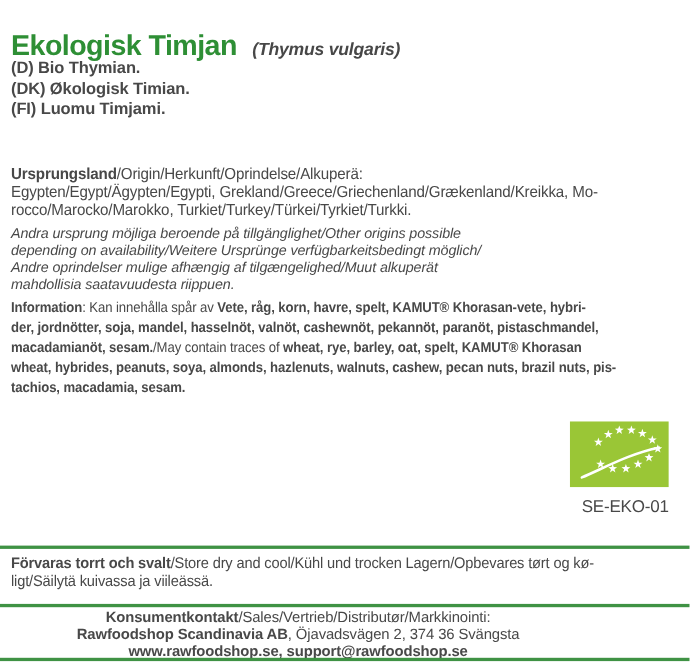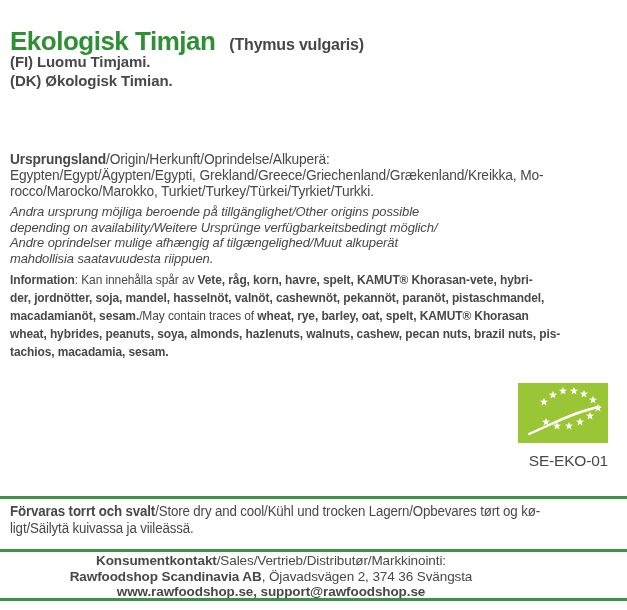--- a/index.html
+++ b/index.html
@@ -9,21 +9,21 @@
     font-family:"Liberation Sans",sans-serif;
     -webkit-font-smoothing:antialiased;
   }
   .b{font-weight:bold;}
   .pre{white-space:pre;}
   .abs{position:absolute;}
   .cond{transform-origin:left top;}
 
   .title-row{left:10px;top:26px;display:flex;align-items:baseline;gap:14px;}
   .title{margin:0;font-size:26px;font-weight:bold;color:#2e8f35;letter-spacing:-0.5px;}
-  .latin{font-size:16px;font-weight:bold;color:#474747;letter-spacing:-0.2px;}
+  .latin{font-size:16px;font-weight:bold;font-style:italic;color:#474747;letter-spacing:-0.2px;}
 
   .translations{left:10px;top:52px;font-size:15px;font-weight:bold;line-height:19px;letter-spacing:-0.1px;}
 
   .origin{left:10px;top:151px;font-size:14.5px;line-height:16px;letter-spacing:-0.15px;width:660px;transform:scaleX(0.95);}
   .note{left:10px;top:204px;font-size:13px;line-height:15.5px;letter-spacing:-0.1px;font-style:italic;}
   .info{left:10px;top:271px;font-size:13px;line-height:18px;letter-spacing:-0.1px;width:700px;transform:scaleX(0.92);}
 
   .logo{left:518px;top:383px;}
   .cert{right:19px;top:451px;text-align:right;font-size:15.5px;line-height:19px;letter-spacing:-0.2px;}
 
@@ -37,22 +37,23 @@
 <body>
 
 <main>
 
   <header class="abs title-row">
     <h1 class="title">Ekologisk Timjan</h1>
     <span class="latin">(Thymus vulgaris)</span>
   </header>
 
   <div class="abs translations">
+    <div>(D) Bio Thymian.</div>
+    <div>(DK) Økologisk Timian.</div>
     <div>(FI) Luomu Timjami.</div>
-    <div>(DK) Økologisk Timian.</div>
   </div>
 
   <section class="abs origin cond">
     <div><span class="b">Ursprungsland</span><span>/Origin/Herkunft/Oprindelse/Alkuperä:</span></div>
     <div class="pre">Egypten/Egypt/Ägypten/Egypti, Grekland/Greece/Griechenland/Grækenland/Kreikka, Mo-
 rocco/Marocko/Marokko, Turkiet/Turkey/Türkei/Tyrkiet/Turkki.</div>
   </section>
 
   <div class="abs note pre">Andra ursprung möjliga beroende på tillgänglighet/Other origins possible
 depending on availability/Weitere Ursprünge verfügbarkeitsbedingt möglich/

